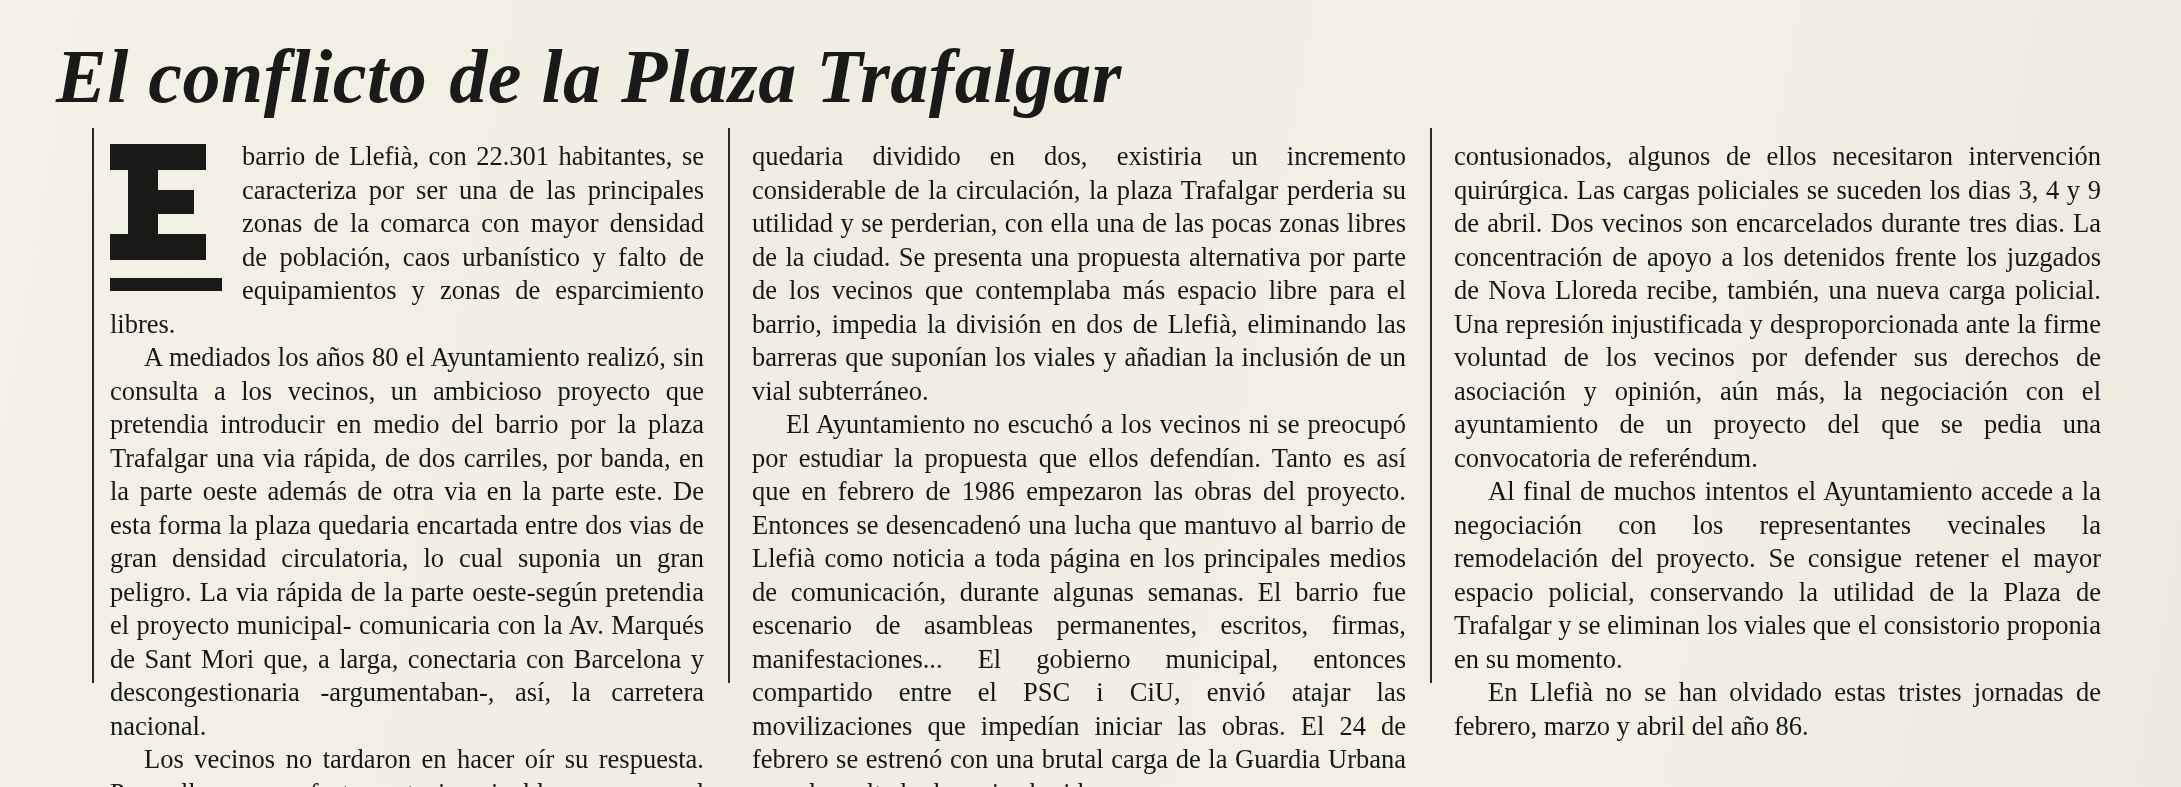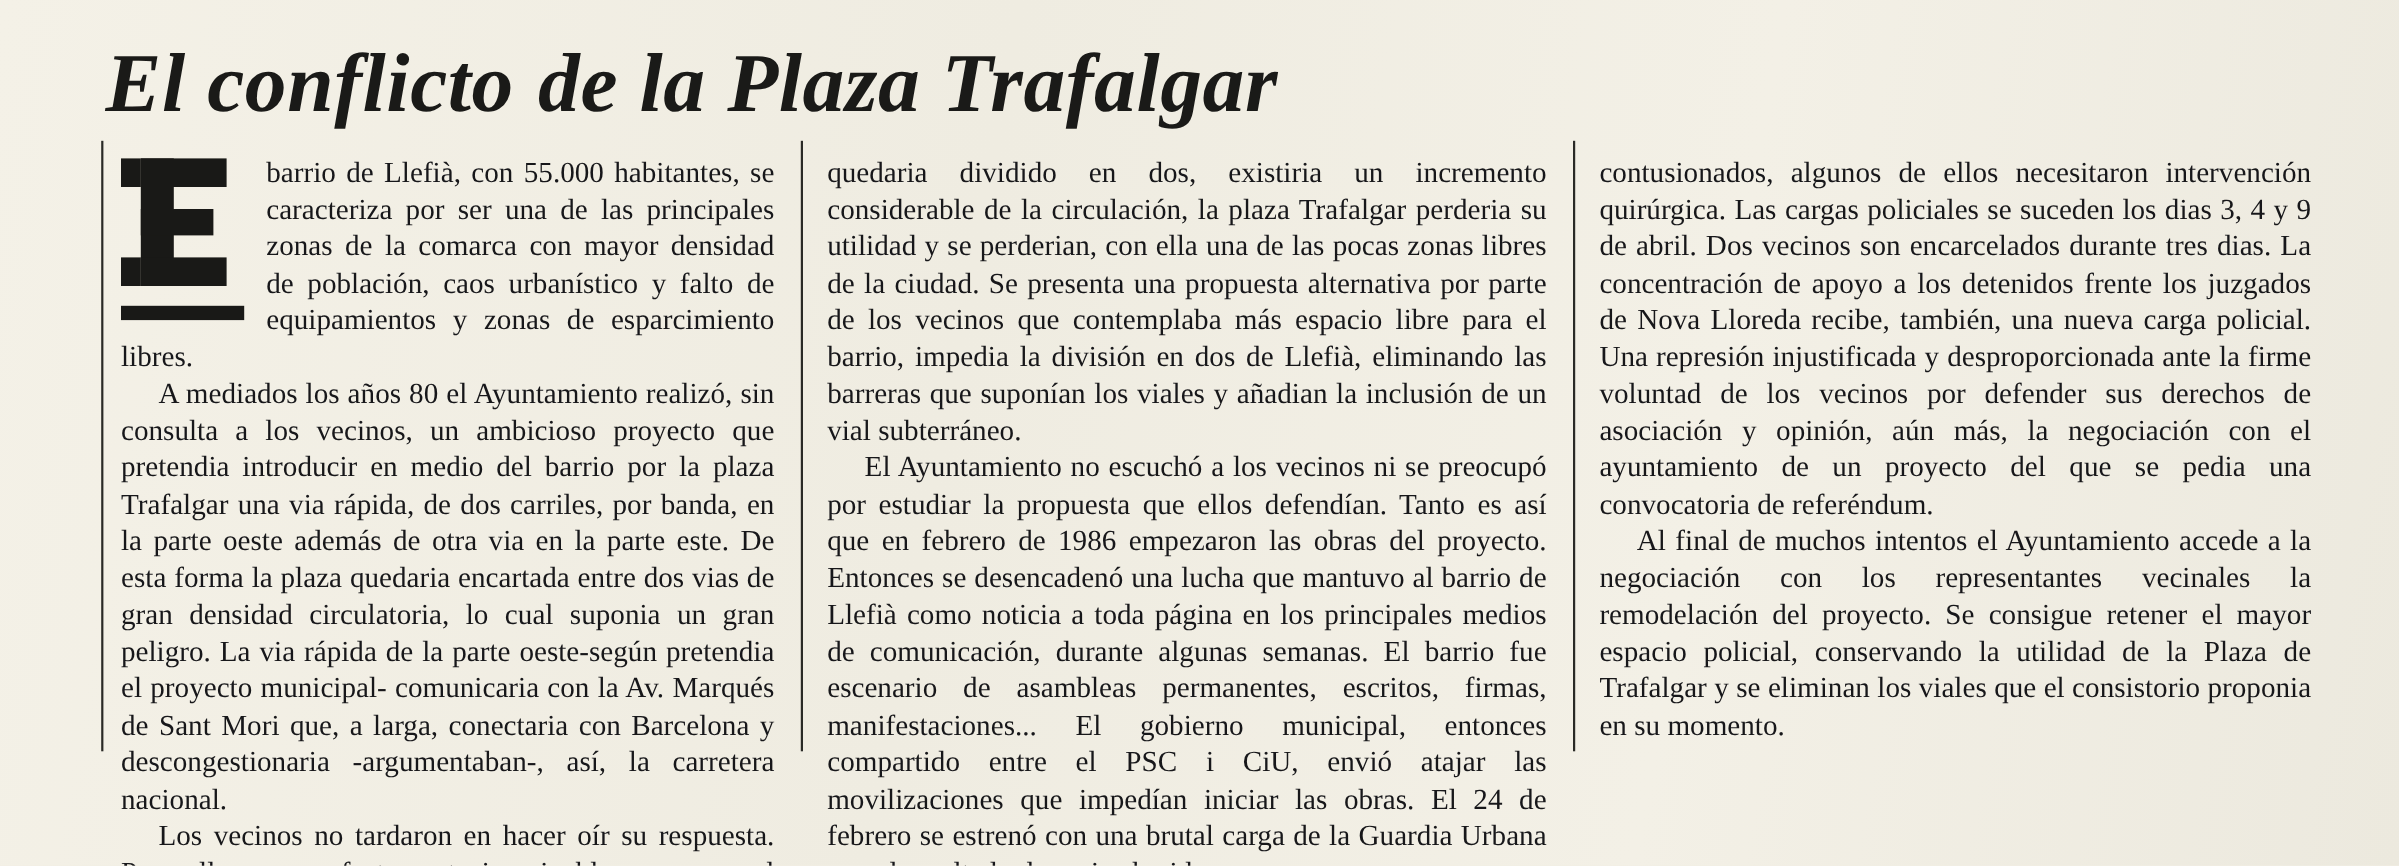--- a/index.html
+++ b/index.html
@@ -34,21 +34,21 @@
     z-index: 2;
   }
   .headline {
     font-family: "Liberation Serif", serif;
     font-weight: bold;
     font-style: italic;
     font-size: 76px;
     line-height: 1;
     color: #1a1a18;
     margin: 0;
-    padding: 38px 0 0 96px;
+    padding: 38px 0 0 56px;
     letter-spacing: 0.5px;
     white-space: nowrap;
   }
   .headline .gap {
     display: inline-block;
     width: 22px;
   }
   .rule-left {
     position: absolute;
     left: 92px;
@@ -201,31 +201,32 @@
         <div class="dropcap-wrap">
           <div class="dropcap">
             <span class="e-serif-l"></span>
             <span class="e-serif-bl"></span>
             <span class="e-stem"></span>
             <span class="e-top"></span>
             <span class="e-mid"></span>
             <span class="e-bot"></span>
             <span class="e-underline"></span>
           </div>
-          <p class="first">barrio de Llefià, con 55.000 habitantes, se caracteriza por ser una de las principales zonas de la comarca con mayor densidad de población, caos urbanístico y falto de  equipamientos y zonas de esparcimiento libres.</p>
+          <p class="first">barrio de Llefià, con 22.301 habitantes, se caracteriza por ser una de las principales zonas de la comarca con mayor densidad de población, caos urbanístico y falto de  equipamientos y zonas de esparcimiento libres.</p>
         </div>
         <p>A mediados los años 80 el Ayuntamiento realizó, sin consulta a los vecinos, un ambicioso proyecto que pretendia introducir en medio del barrio por la plaza Trafalgar una via rápida, de dos carriles, por banda, en la parte oeste además de otra via en la parte este. De esta forma  la plaza quedaria encartada entre dos vias de gran densidad circulatoria, lo cual suponia un gran peligro.  La via rápida de la parte oeste-según pretendia el proyecto municipal- comunicaria con la Av. Marqués de Sant Mori que, a larga, conectaria con Barcelona y descongestionaria -argumentaban-, así, la carretera nacional.</p>
         <p>Los vecinos no tardaron en hacer oír su respuesta. Para ellos era perfectamente imaginable ver como el barrio</p>
       </div>
 
       <div class="col col-2">
         <p class="first">quedaria dividido en dos, existiria un incremento considerable de la circulación, la plaza Trafalgar perderia su utilidad y se perderian, con ella una de las pocas zonas libres de la ciudad. Se presenta una propuesta alternativa por parte de los vecinos que contemplaba más espacio libre para el barrio, impedia la división en dos de Llefià, eliminando las barreras que suponían los viales y añadian la inclusión de un vial subterráneo.</p>
         <p>El Ayuntamiento no escuchó a los vecinos ni se preocupó por estudiar la propuesta que ellos defendían. Tanto es así que en febrero de 1986 empezaron las obras del proyecto. Entonces se desencadenó una lucha que mantuvo al barrio de Llefià como noticia a toda página en los principales medios de comunicación, durante algunas semanas. El barrio fue escenario de asambleas permanentes, escritos, firmas, manifestaciones... El gobierno municipal, entonces compartido entre el PSC i CiU, envió atajar las movilizaciones que impedían iniciar las obras. El 24 de febrero se estrenó con una brutal carga de la Guardia Urbana con el resultado de varios heridos y</p>
       </div>
 
       <div class="col col-3">
         <p class="first">contusionados, algunos de ellos necesitaron intervención quirúrgica. Las cargas policiales se suceden los dias 3, 4 y 9 de abril. Dos vecinos  son encarcelados durante tres dias. La concentración de apoyo a los detenidos frente los juzgados de Nova Lloreda recibe, también, una nueva carga policial. Una represión injustificada y desproporcionada ante la firme voluntad de los vecinos por defender sus derechos de asociación y opinión, aún más, la negociación con el ayuntamiento de un proyecto del que se pedia una convocatoria de referéndum.</p>
         <p>Al final de muchos intentos el Ayuntamiento accede a la negociación con los representantes vecinales la remodelación del proyecto.  Se consigue retener el mayor espacio policial, conservando la utilidad de la Plaza de Trafalgar y se eliminan los viales que el consistorio proponia en su momento.</p>
+        <p>En Llefià no se han olvidado estas tristes jornadas de febrero, marzo y abril del año 86.</p>
       </div>
 
     </div>
   </div>
 </div>
 
 </body></html>

